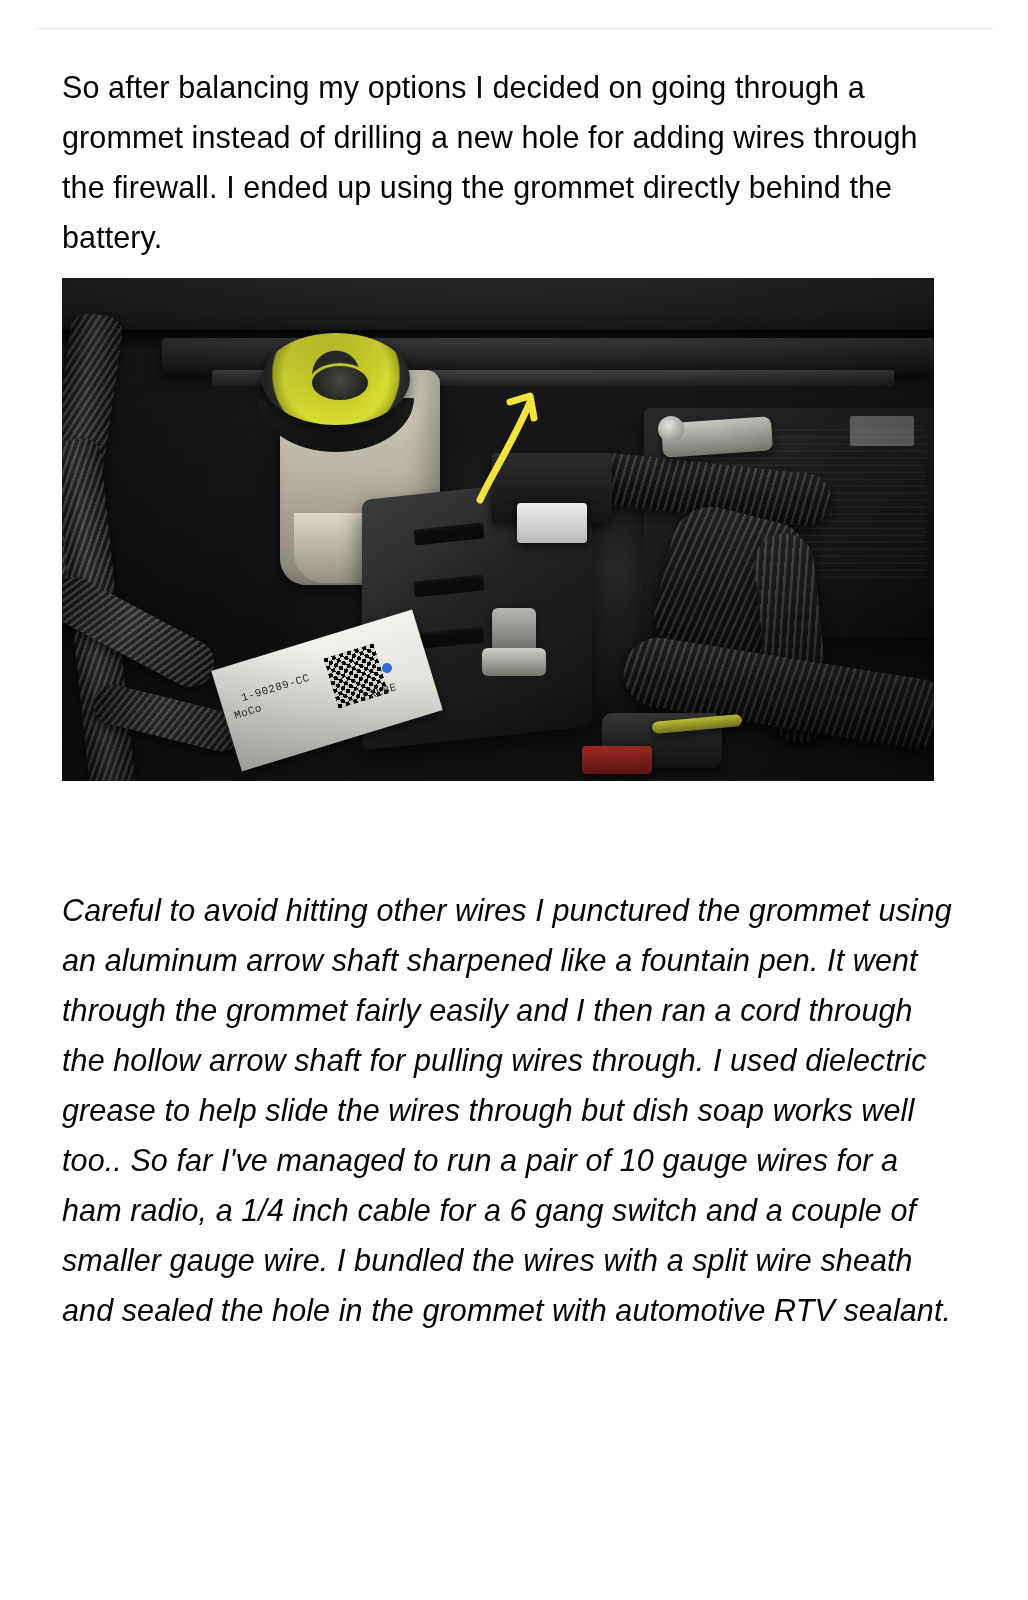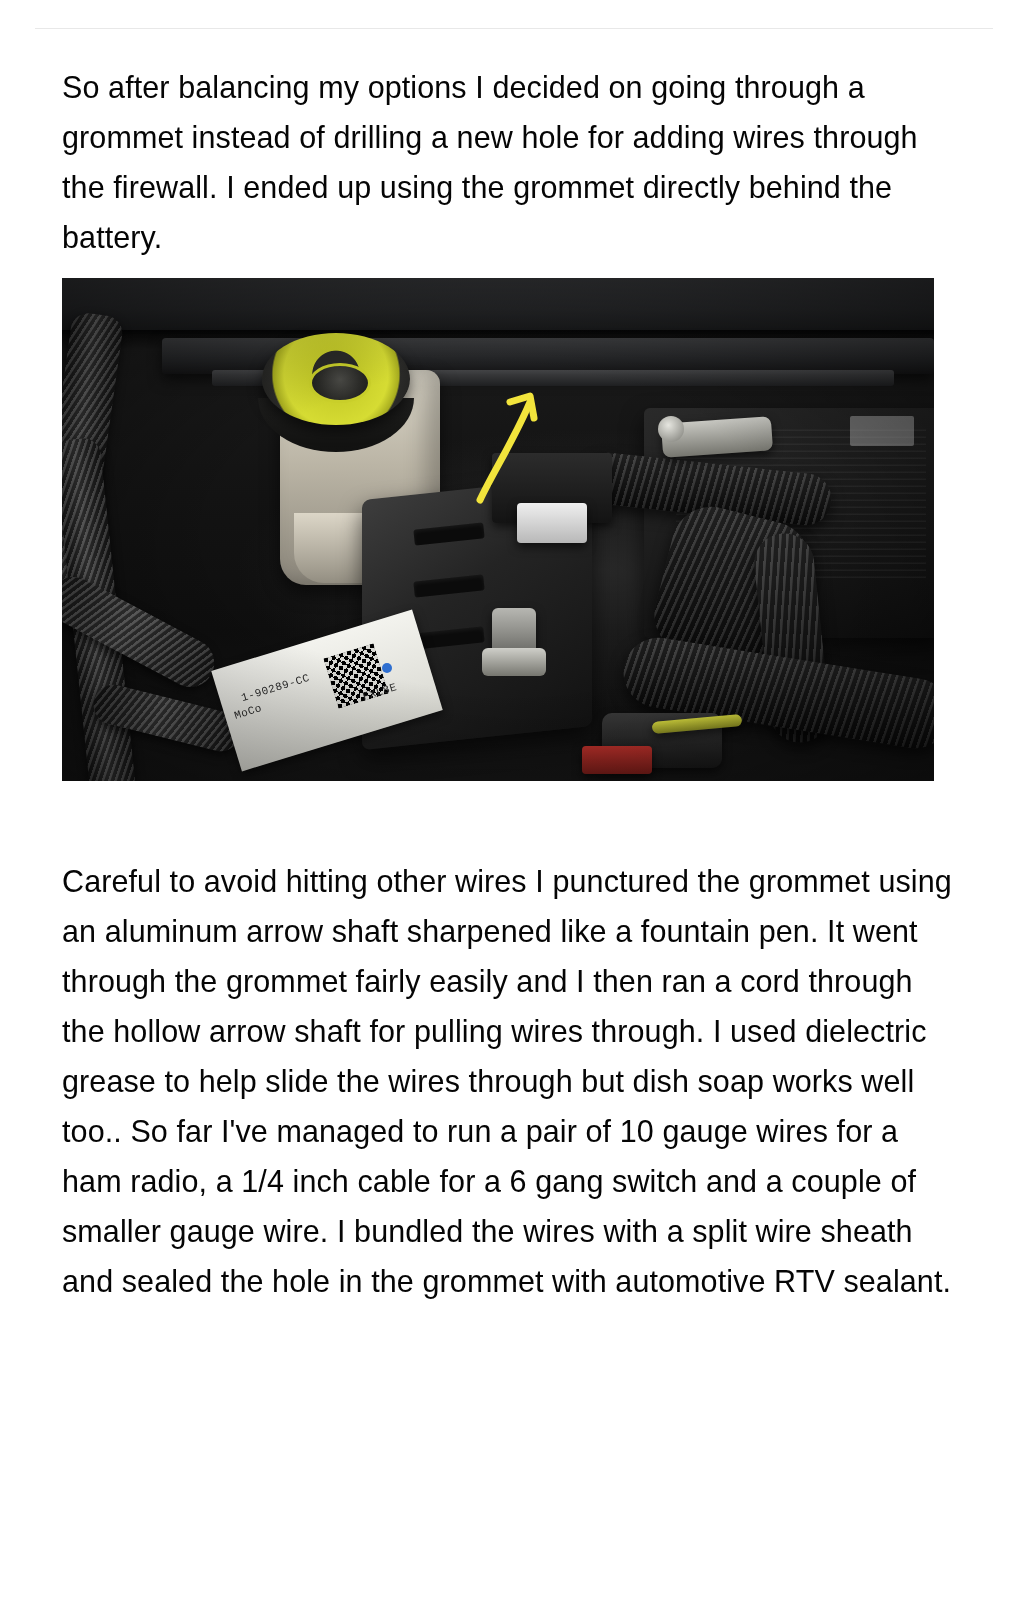--- a/index.html
+++ b/index.html
@@ -56,22 +56,23 @@
   .figure {
     margin: 16px 0 0 0;
     width: 872px;
     height: 503px;
     position: relative;
     overflow: hidden;
     background: #1d1d1b;
   }
 
   .para-2-wrap {
-    margin-top: 75px;
+    margin-top: 104px;
     width: 890px;
+    font-style: italic;
   }
 
   
   .photo {
     position: absolute;
     inset: 0;
     background:
       radial-gradient(ellipse 60% 40% at 62% 58%, rgba(60,60,60,0.55) 0%, rgba(10,10,10,0.0) 70%),
       linear-gradient(180deg, #2b2b2b 0%, #1b1b1b 10%, #141414 38%, #0e0e0e 70%, #151515 100%);
     filter: saturate(0.9);

